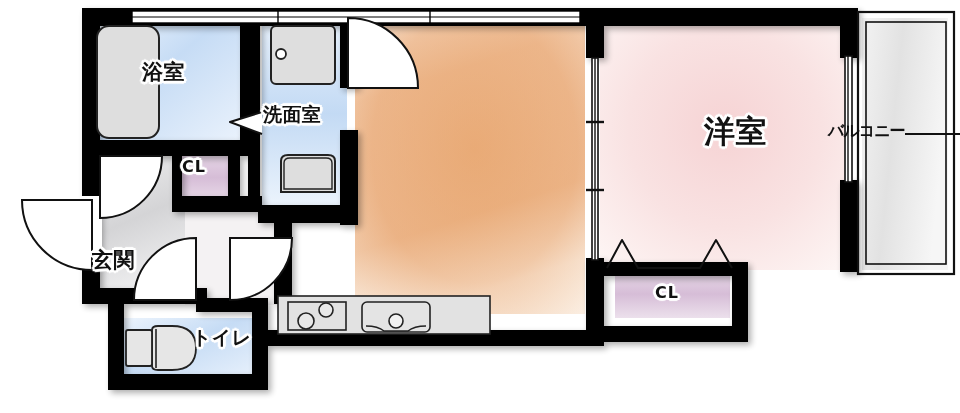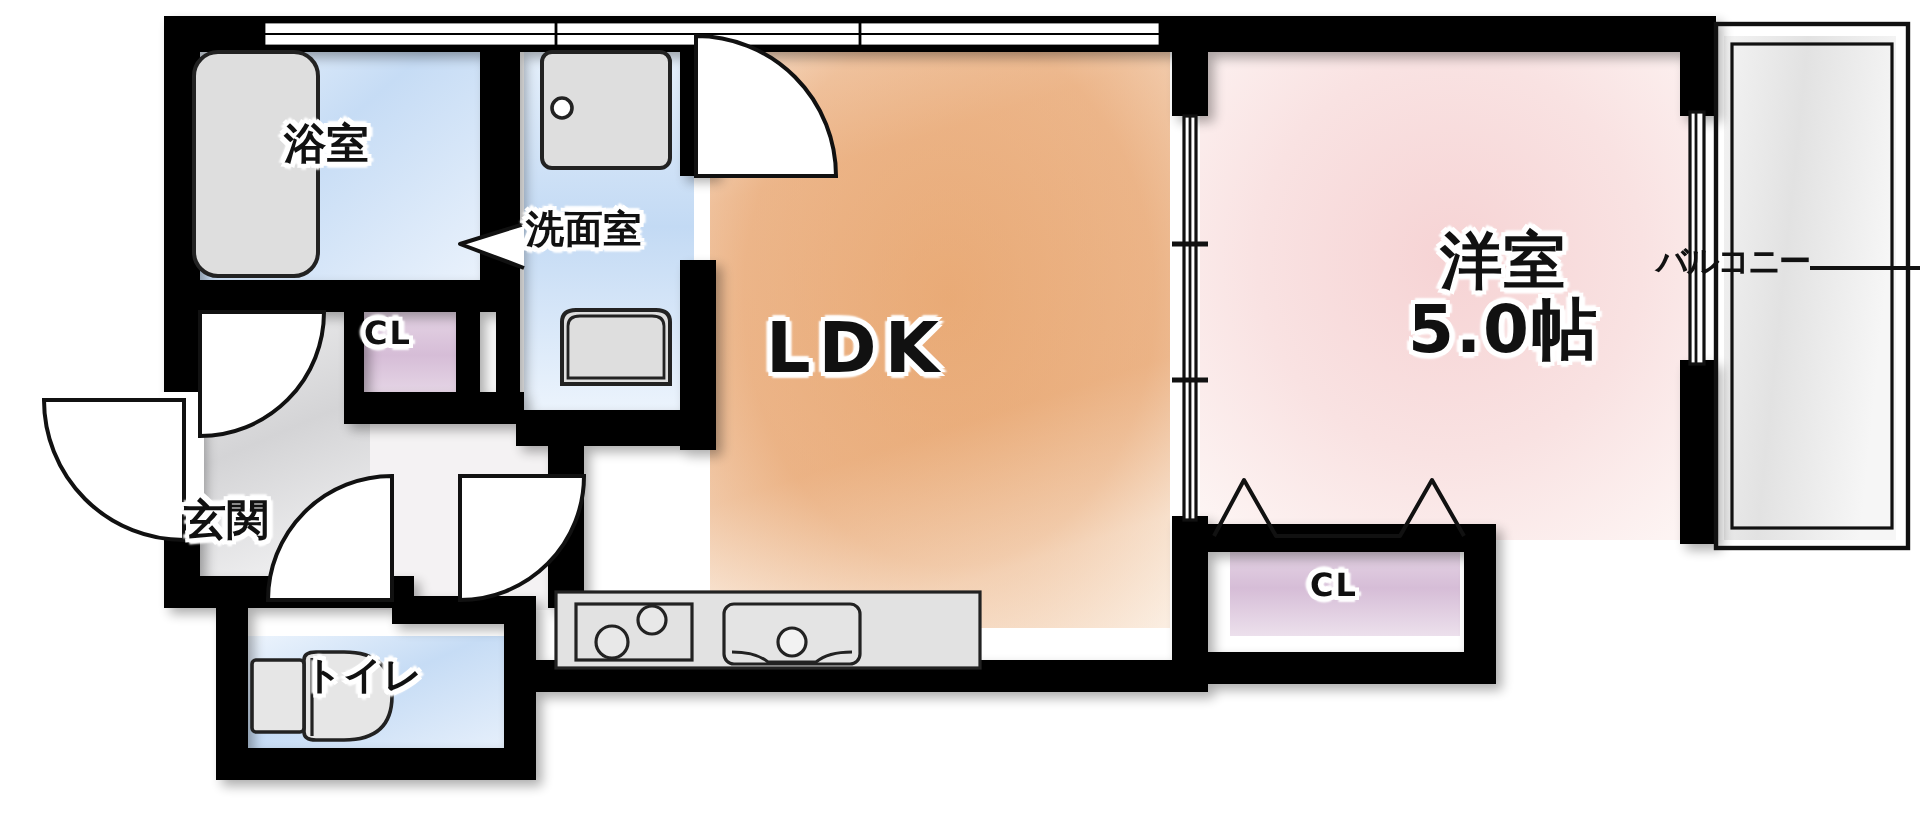--- a/index.html
+++ b/index.html
@@ -262,28 +262,26 @@
   </g>
 
 </svg>
 
 <div class="lbl jp rm" style="left:142px; top:58px;">浴室</div>
 
 <div class="lbl jp rm-sm" style="left:263px; top:102px;">洗面室</div>
 
 <div class="lbl jp rm" style="left:92px; top:200px;margin-top:46px;">玄関</div>
 
-<div class="lbl jp rm-sm" style="left:152px; top:325px;">トイレ</div>
+<div class="lbl jp rm-sm" style="left:152px; top:325px;padding-left:40px;">トイレ</div>
 
 <div class="lbl cl" style="left:182px; top:157px;">CL</div>
 
-<div class="lbl ldk" style="left:383px; top:155px;">LDK</div>
 
 <div class="lbl jp yoshitsu" style="left:704px; top:115px;">
   <div>洋室</div>
-  <div class="l2">5.0帖</div>
 </div>
 
 <div class="lbl cl" style="left:655px; top:283px;">CL</div>
 
 <div class="lbl jp balcony nostroke" style="left:828px; top:121px;">バルコニー</div>
 
 </div>
 
 </body></html>

